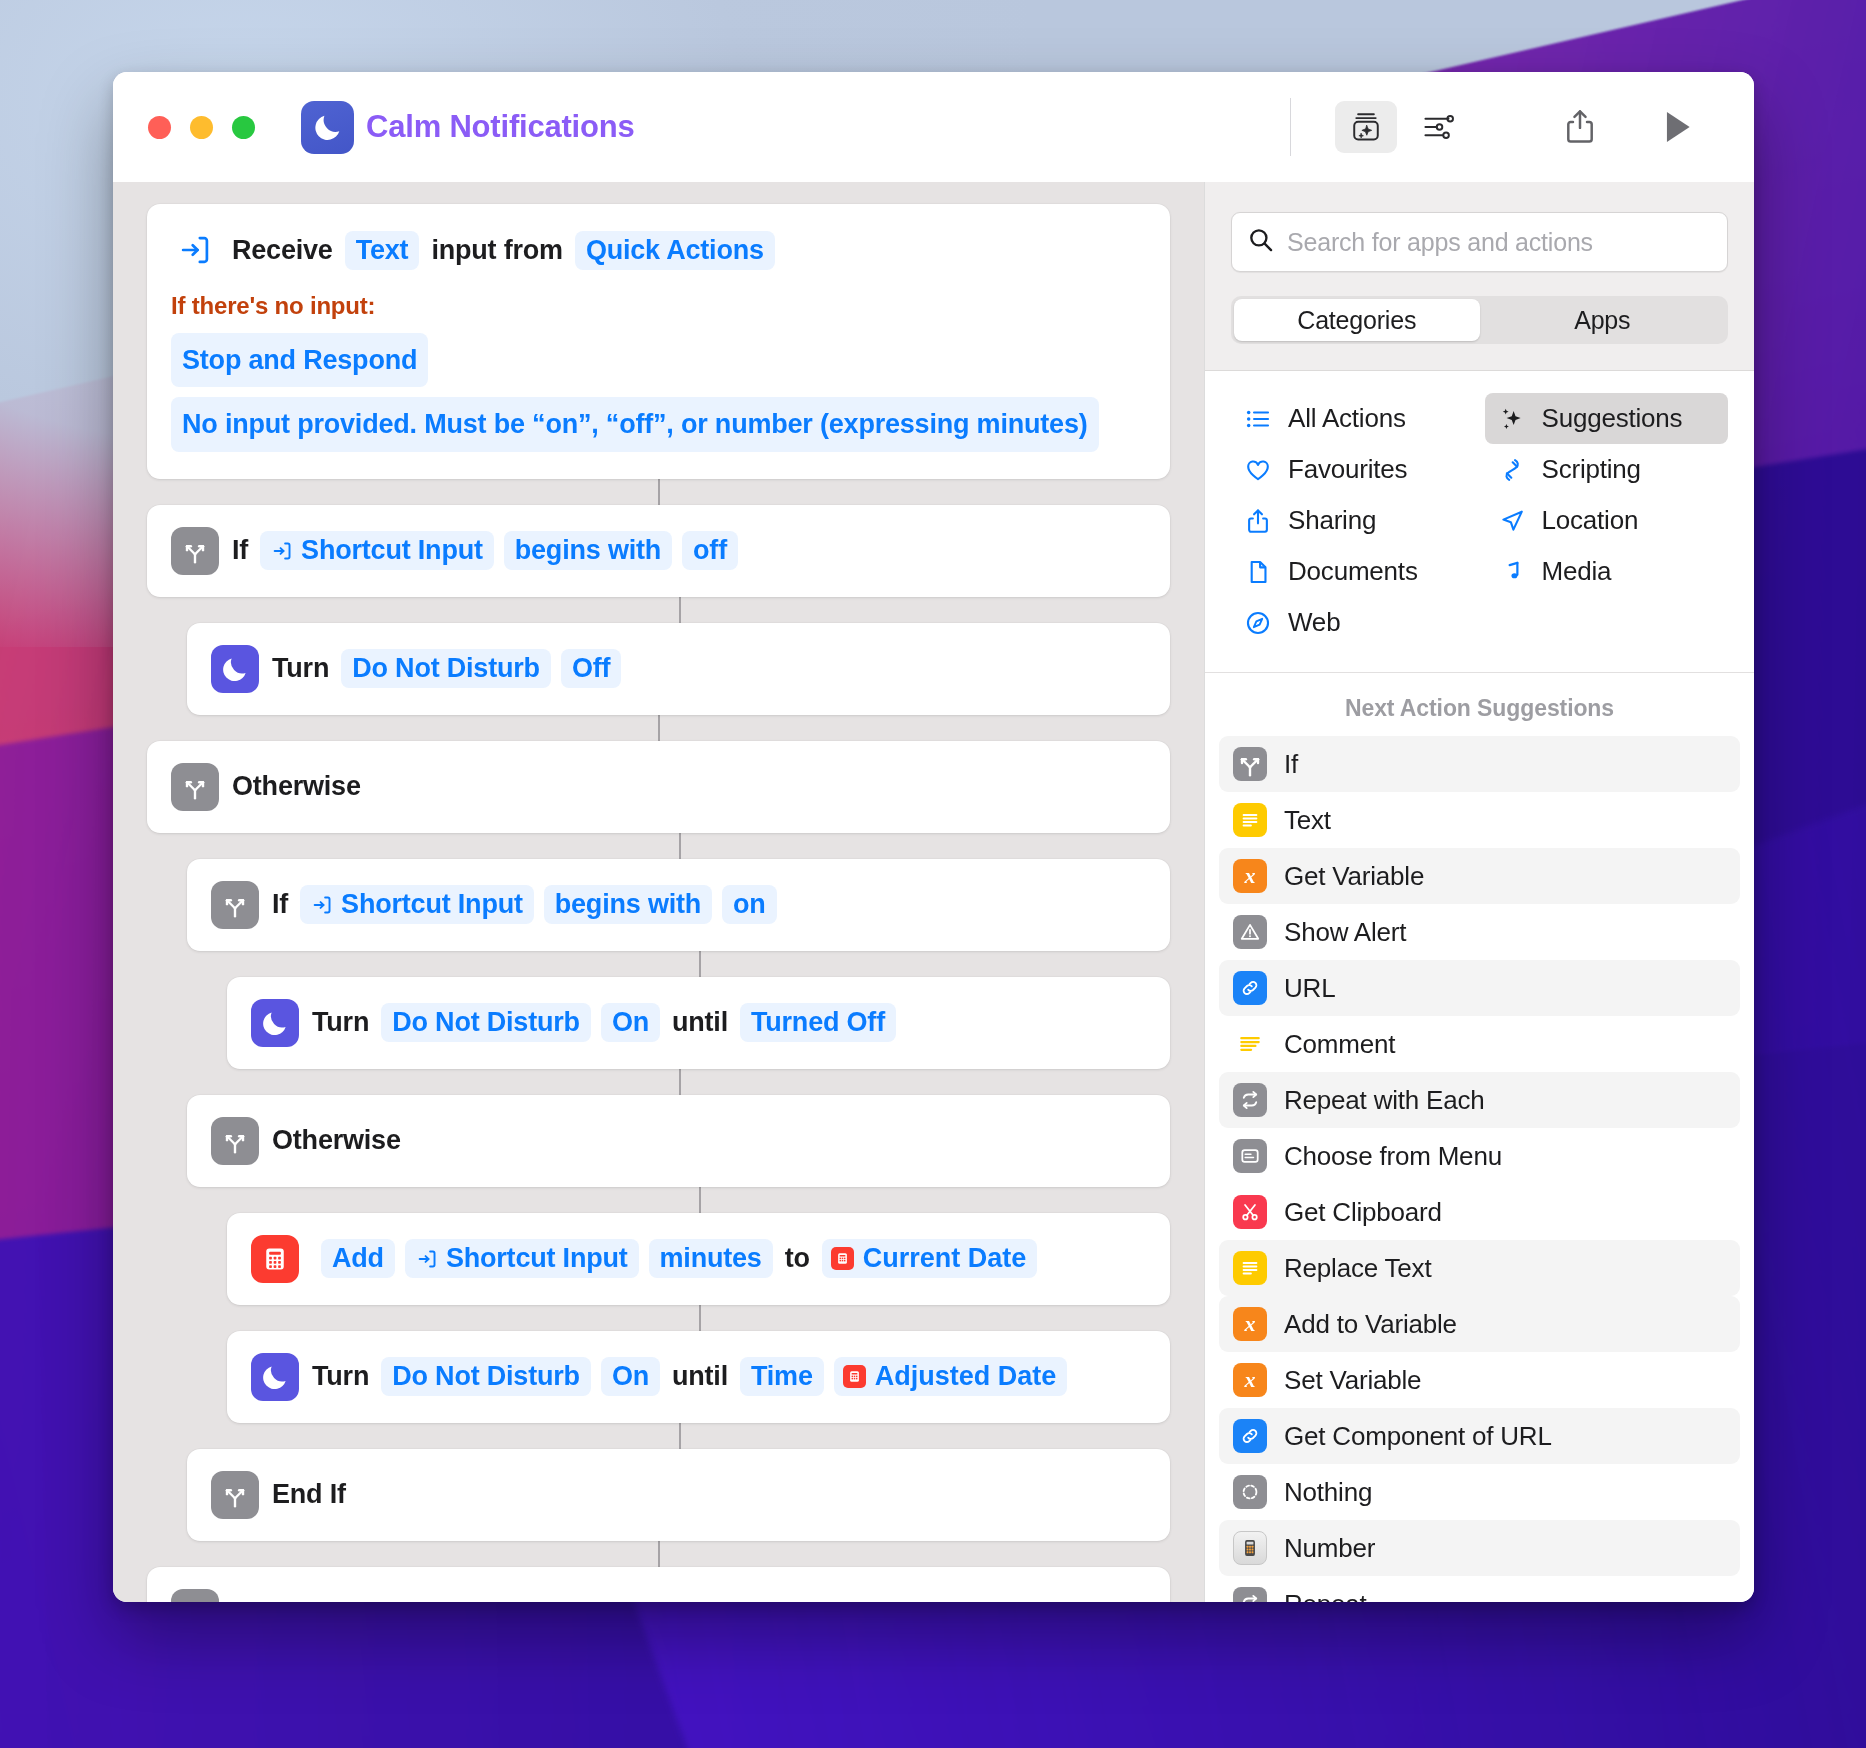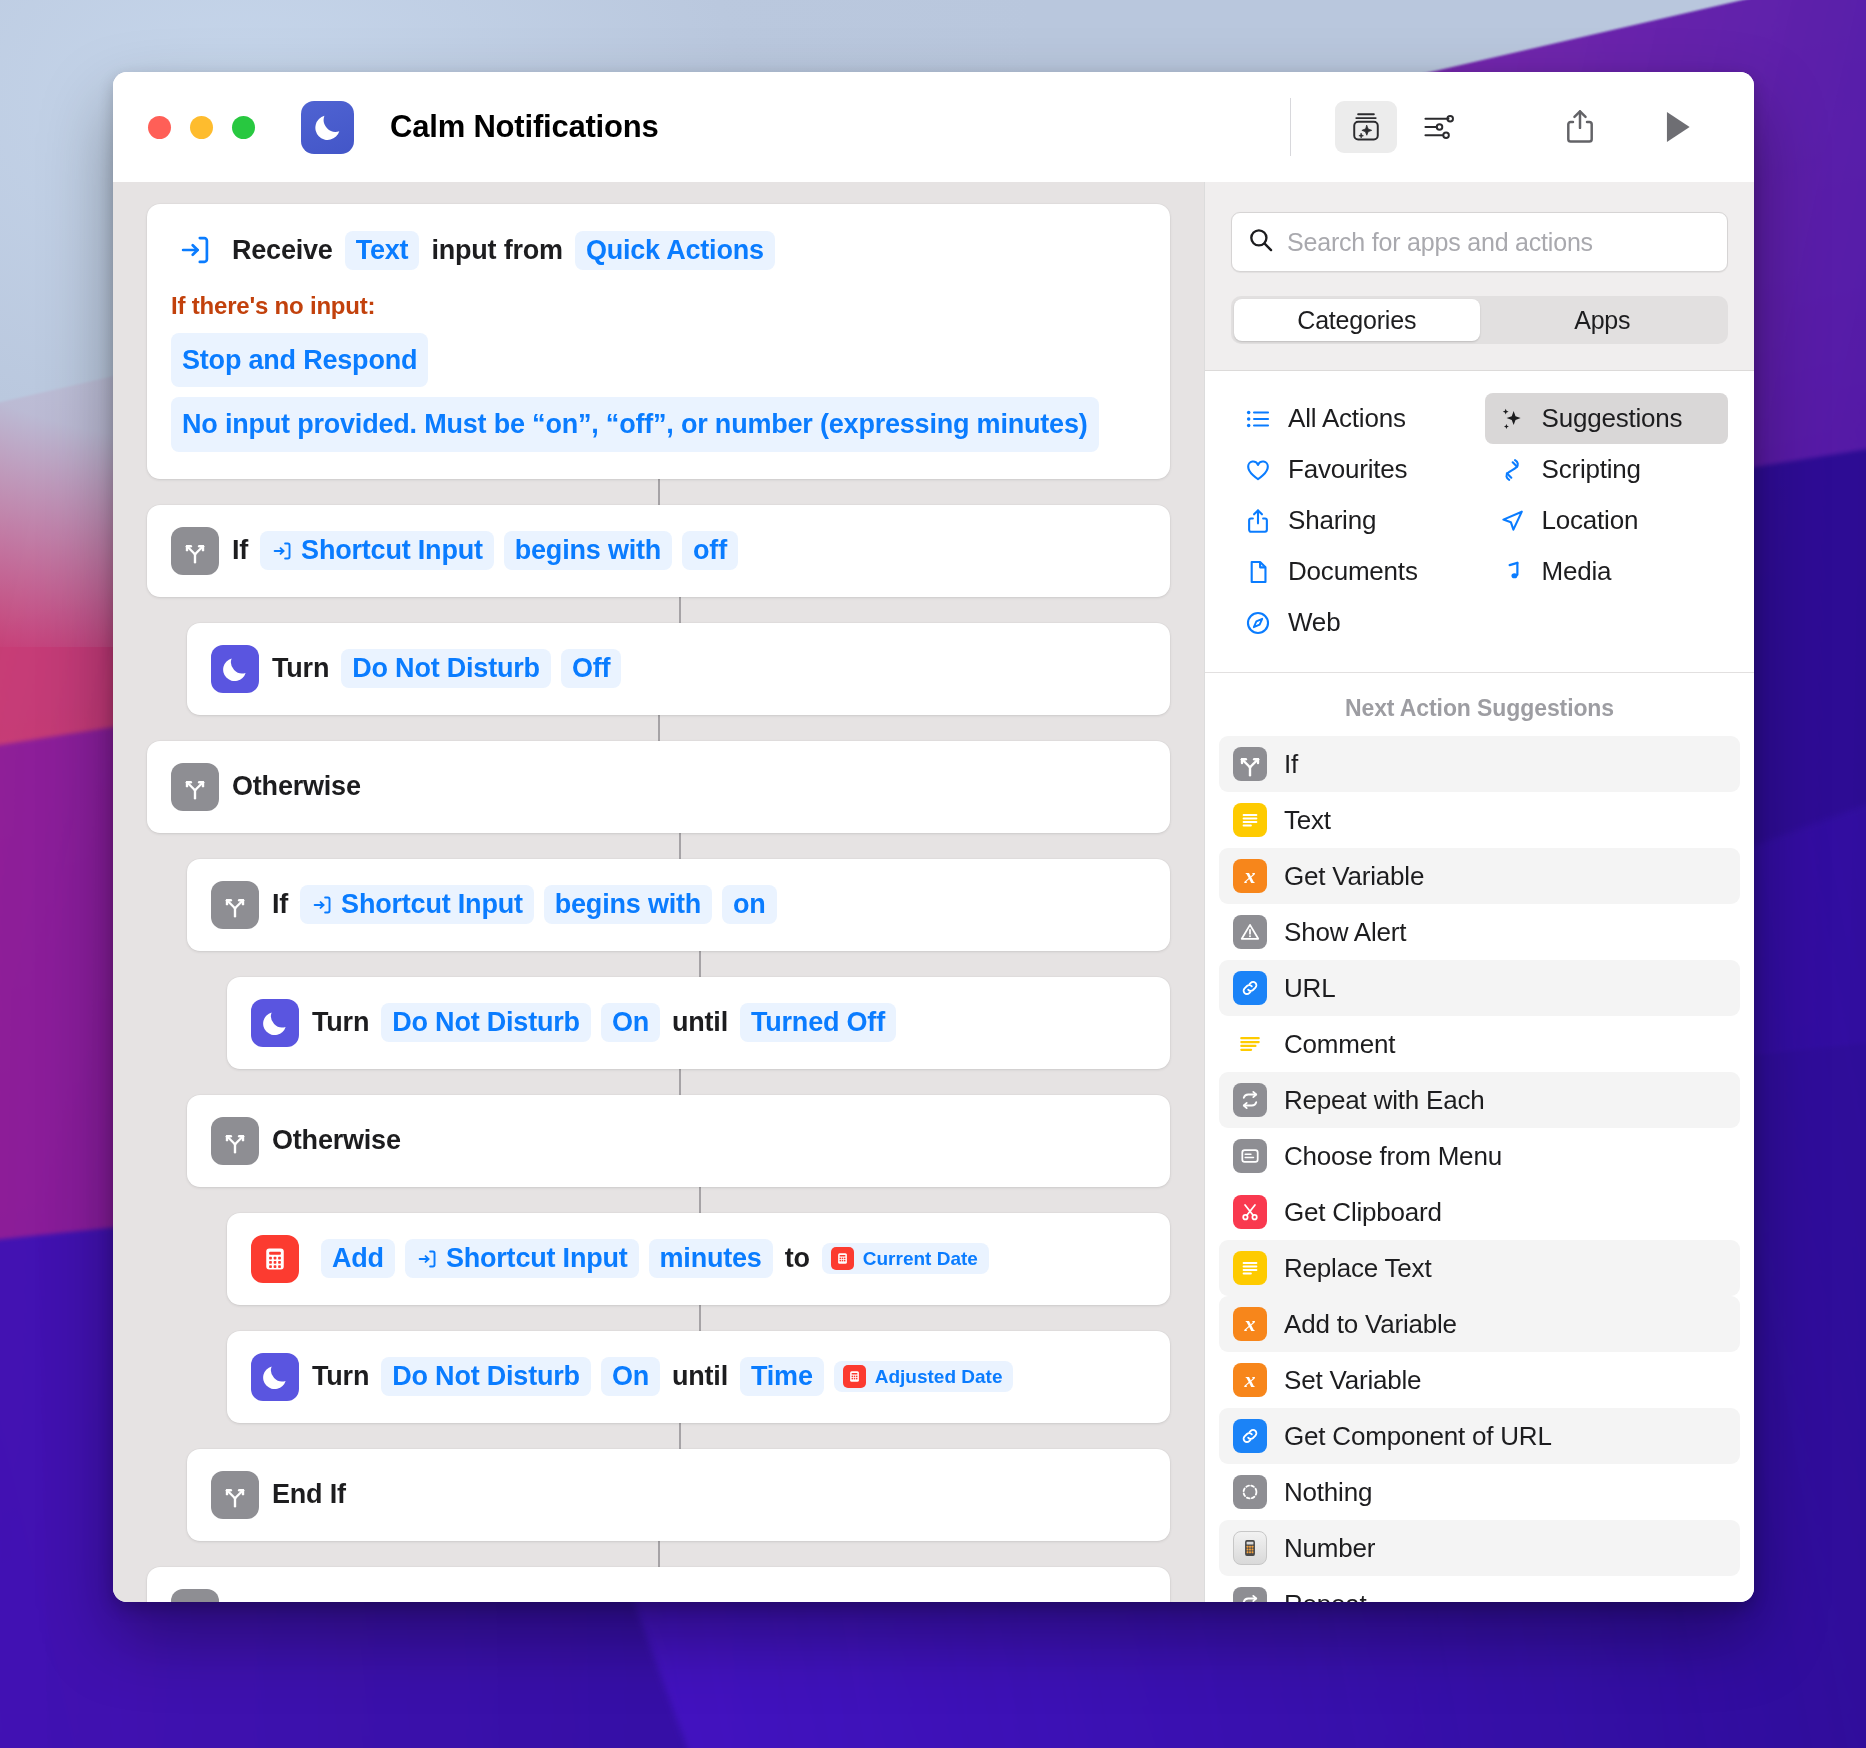--- a/index.html
+++ b/index.html
@@ -71,22 +71,22 @@
   .tl-green { background: #28c840; }
 
   .app-icon {
     width: 53px; height: 53px; border-radius: 13px;
     background: linear-gradient(160deg, #4f63d2 0%, #4356c8 100%);
     margin-left: 46px;
     display: flex; align-items: center; justify-content: center;
     flex: 0 0 53px;
   }
   .app-title {
-    margin-left: 36px;
-    font-size: 31px; font-weight: 700; color: #000000; letter-spacing: -0.2px;
+    margin-left: 12px;
+    font-size: 31px; font-weight: 700; color: #8b5cf6; letter-spacing: -0.2px;
   }
 
   .title-actions { margin-left: auto; display: flex; align-items: center; gap: 54px; padding-right: 54px; }
   .tb-btn { width: 44px; height: 44px; display: flex; align-items: center; justify-content: center; cursor: pointer; }
 
   .titlebar-sep {
     position: absolute; right: 463px; top: 26px; bottom: 26px;
     width: 1px; background: #d8d8dc;
   }
 
@@ -149,21 +149,21 @@
 
   .token {
     font-size: 27px; font-weight: 700; color: #0a7cff; letter-spacing: -0.2px;
     background: #eaf3ff; border-radius: 8px;
     padding: 4px 11px; margin: 3px 5px; white-space: nowrap;
     display: inline-flex; align-items: center; gap: 8px;
     cursor: pointer;
   }
 
   .var-chip {
-    font-size: 19px; font-weight: 700; color: #0a7cff;
+    font-size: 27px; font-weight: 700; color: #0a7cff;
     background: #eaf3ff; border-radius: 8px;
     padding: 4px 11px 4px 9px; margin: 3px 5px;
     display: inline-flex; align-items: center; gap: 9px; white-space: nowrap;
     cursor: pointer;
   }
   .mini-cal {
     width: 23px; height: 23px; border-radius: 5px; background: #fc3b30;
     display: inline-flex; align-items: center; justify-content: center; flex: 0 0 23px;
   }
 

